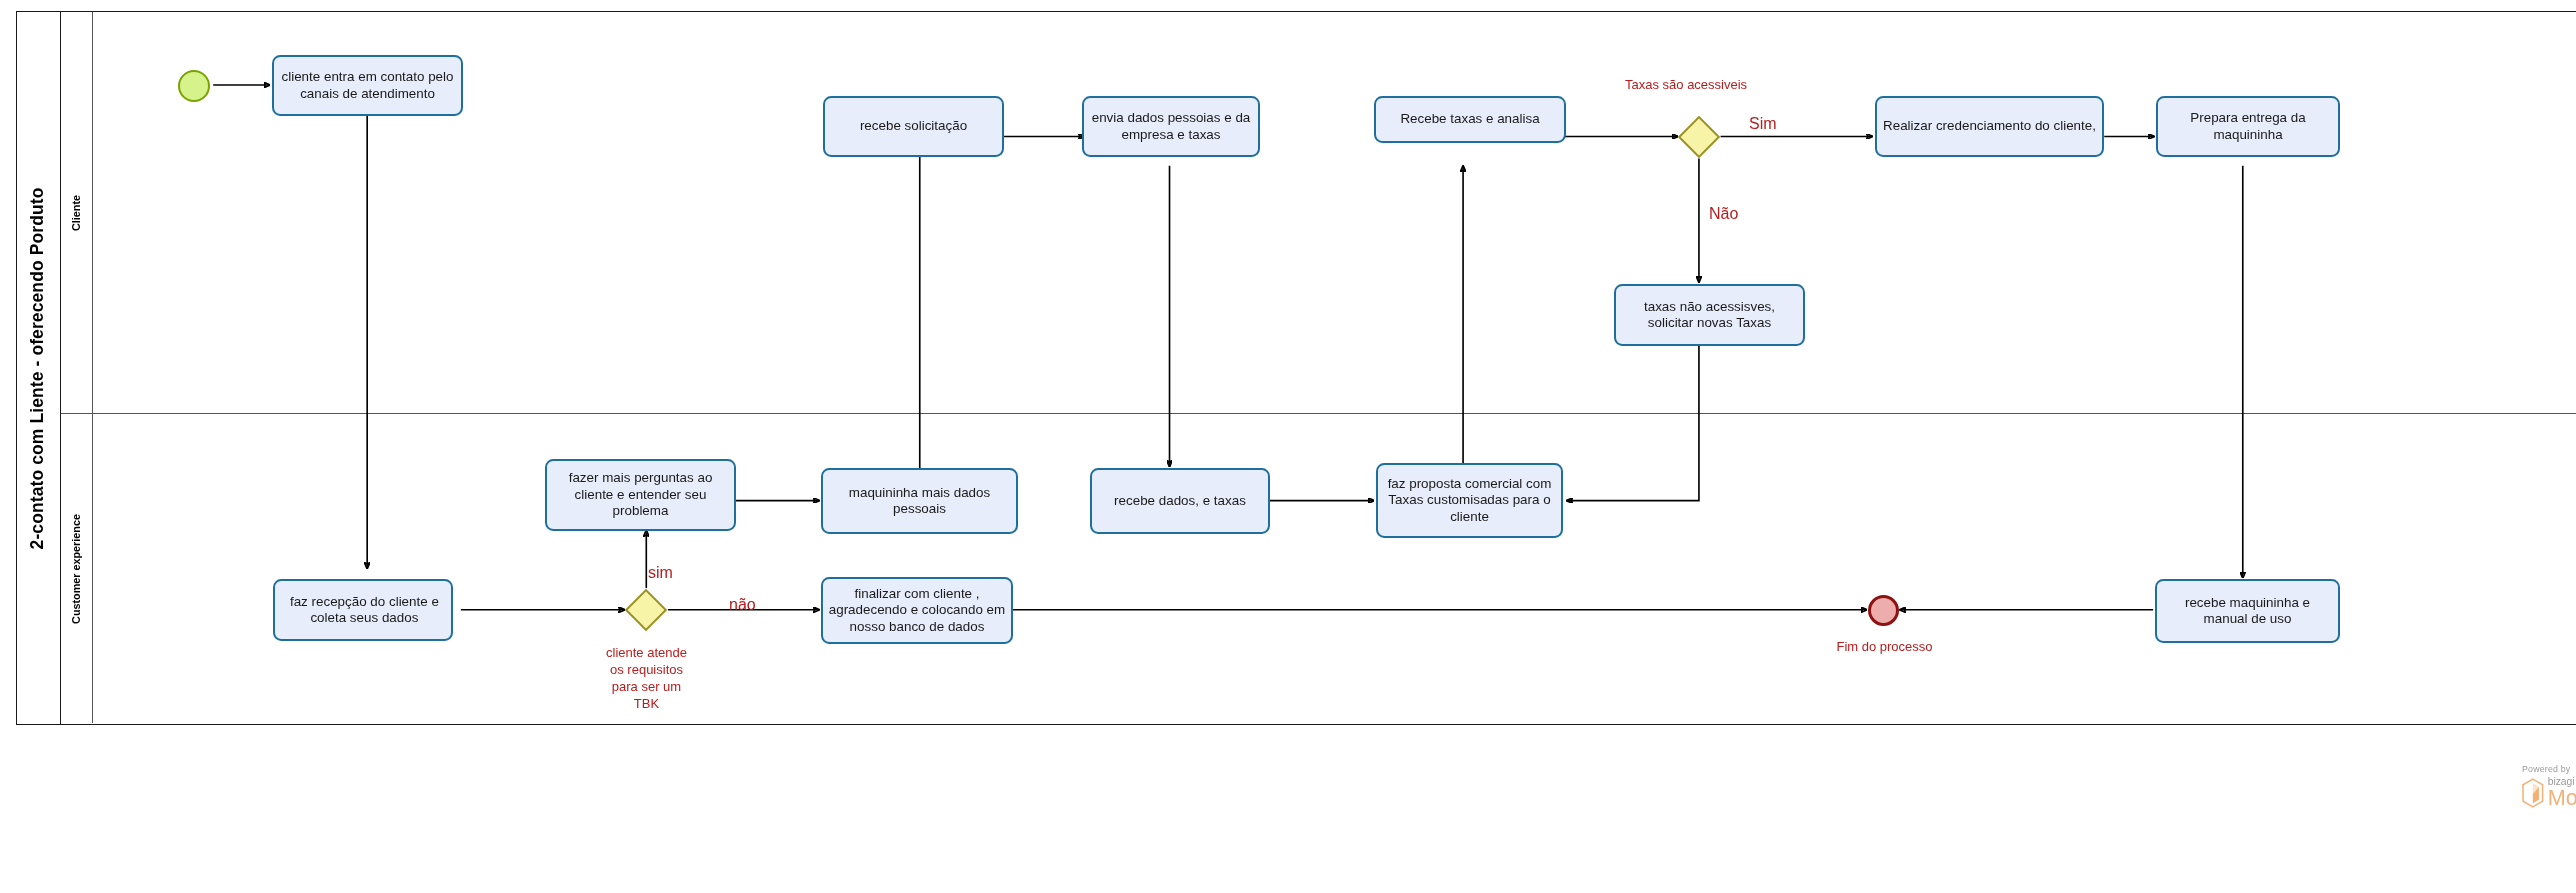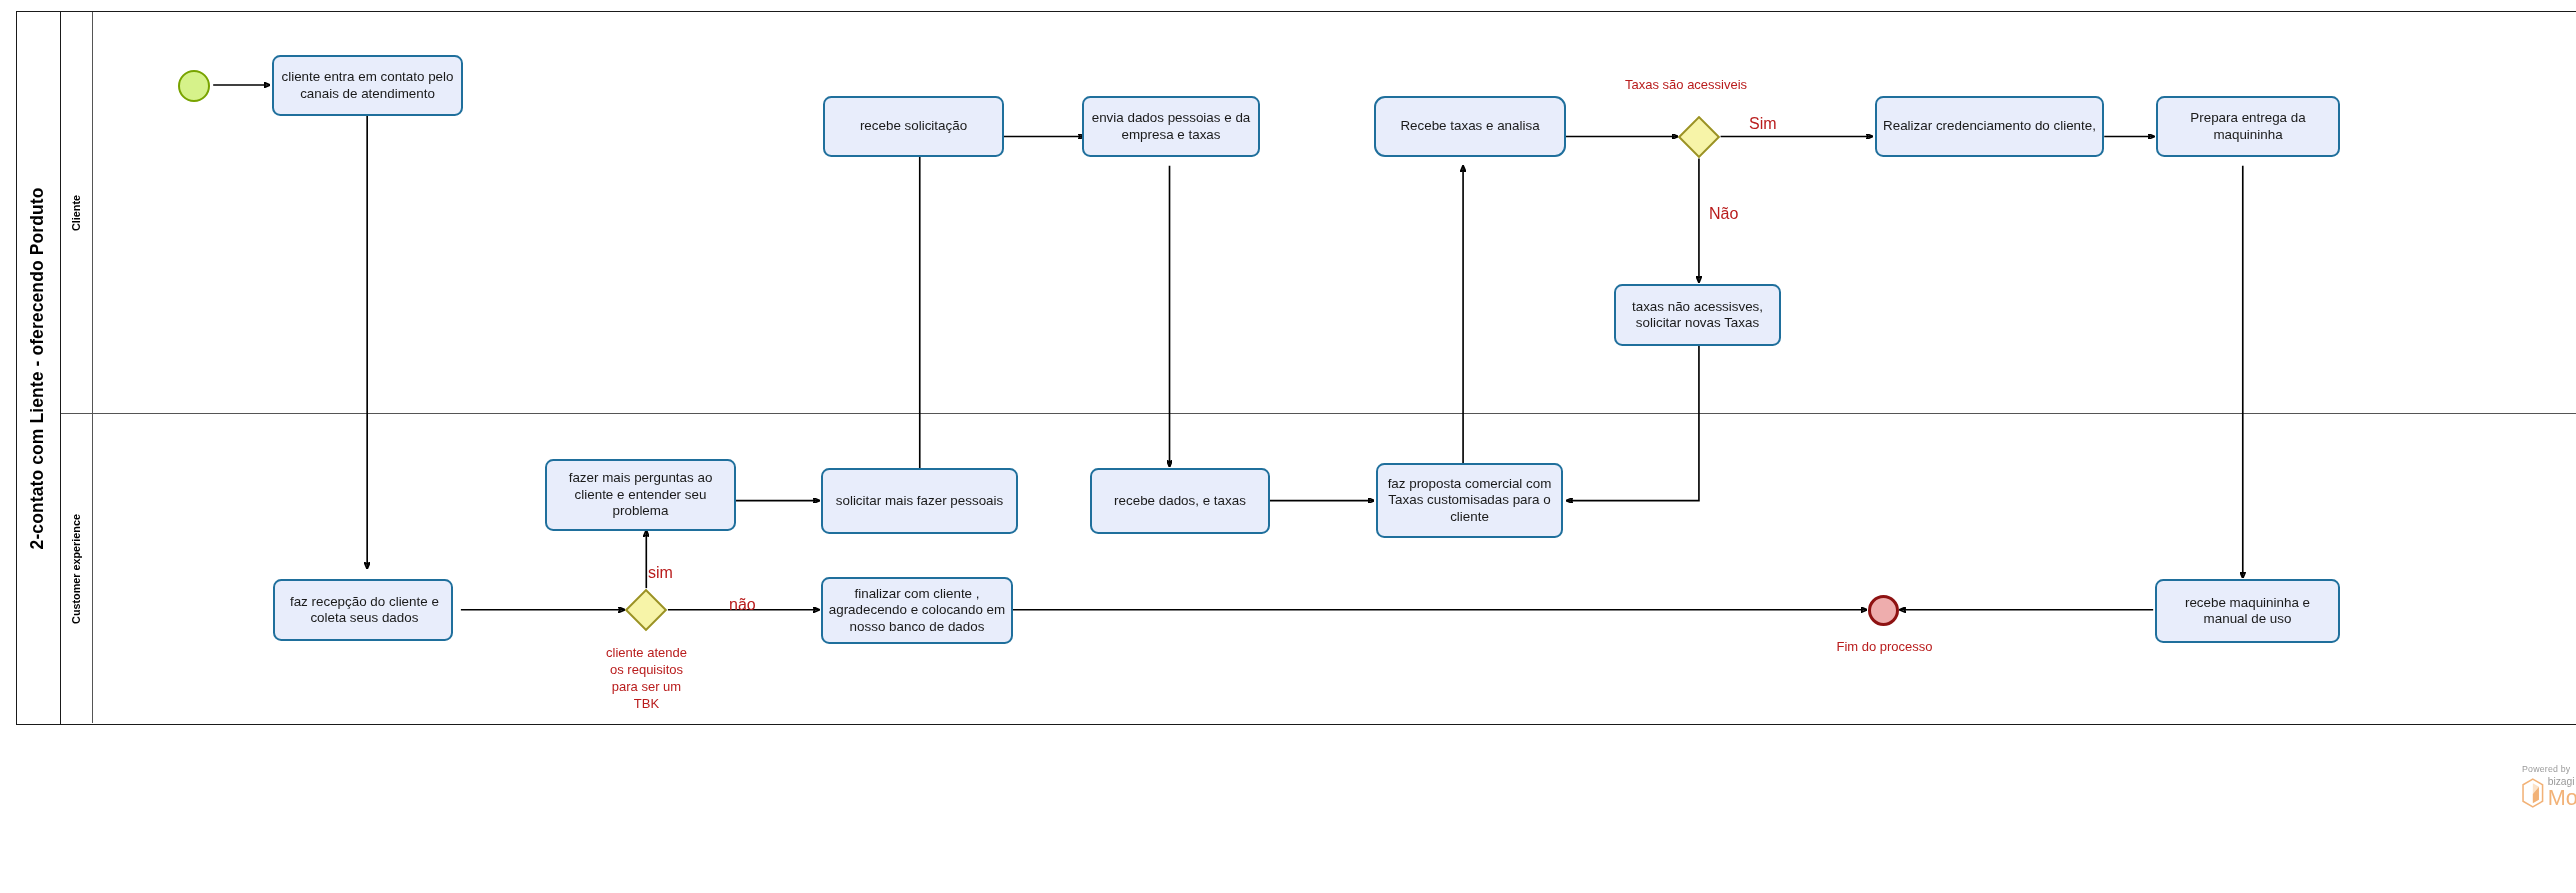--- a/index.html
+++ b/index.html
@@ -212,42 +212,42 @@
   </div>
 
   <div class="task" style="left:823px;top:96px;width:181px;height:61px;">
     <span>recebe solicitação</span>
   </div>
 
   <div class="task" style="left:1082px;top:96px;width:178px;height:61px;">
     <span>envia dados pessoias e da empresa e taxas</span>
   </div>
 
-  <div class="task" style="left:1374px;top:96px;width:192px;height:61px;border-radius:11px;">
+  <div class="task" style="left:1374px;top:96px;width:192px;height:47px;">
     <span>Recebe taxas e analisa</span>
   </div>
 
   <div class="task" style="left:1875px;top:96px;width:229px;height:61px;align-items:center;">
     <span>Realizar credenciamento do cliente,</span>
   </div>
 
   <div class="task" style="left:2156px;top:96px;width:184px;height:61px;">
     <span>Prepara entrega da maquininha</span>
   </div>
 
-  <div class="task" style="left:1614px;top:284px;width:167px;height:62px;">
+  <div class="task" style="left:1614px;top:284px;width:191px;height:62px;">
     <span>taxas não acessisves, solicitar novas Taxas</span>
   </div>
 
   <div class="task" style="left:545px;top:459px;width:191px;height:72px;">
     <span>fazer mais perguntas ao cliente e entender seu problema</span>
   </div>
 
   <div class="task" style="left:821px;top:468px;width:197px;height:66px;">
-    <span>solicitar mais fazer pessoais</span>
+    <span>maquininha mais dados pessoais</span>
   </div>
 
   <div class="task" style="left:1090px;top:468px;width:180px;height:66px;">
     <span>recebe dados, e taxas</span>
   </div>
 
   <div class="task" style="left:1376px;top:463px;width:187px;height:75px;">
     <span>faz proposta comercial com Taxas customisadas para o cliente</span>
   </div>
 

